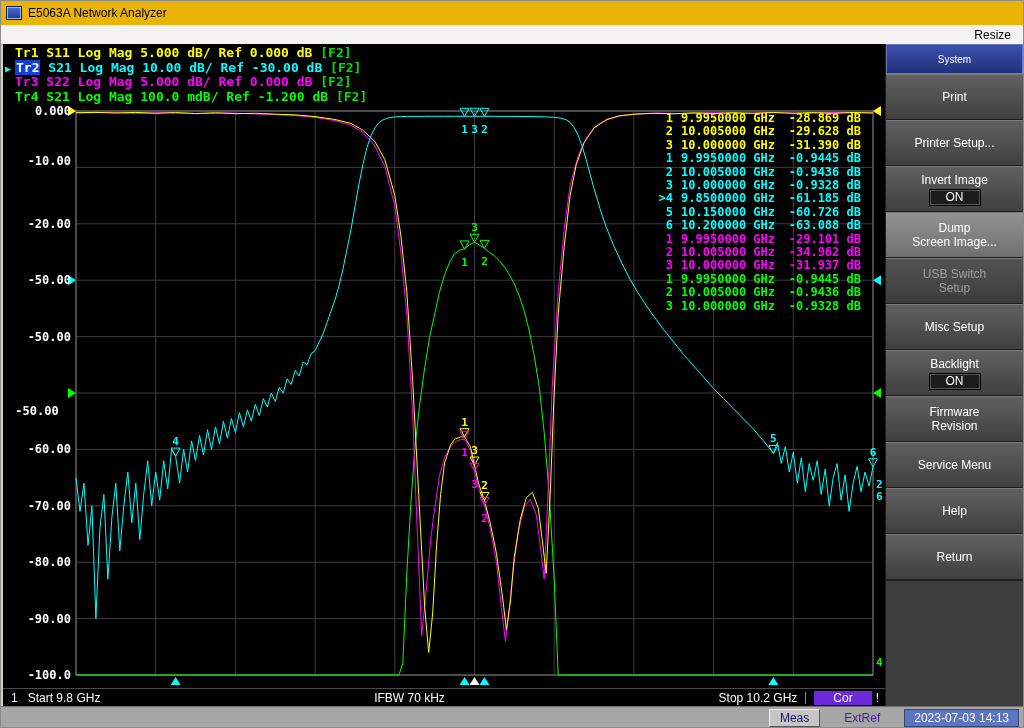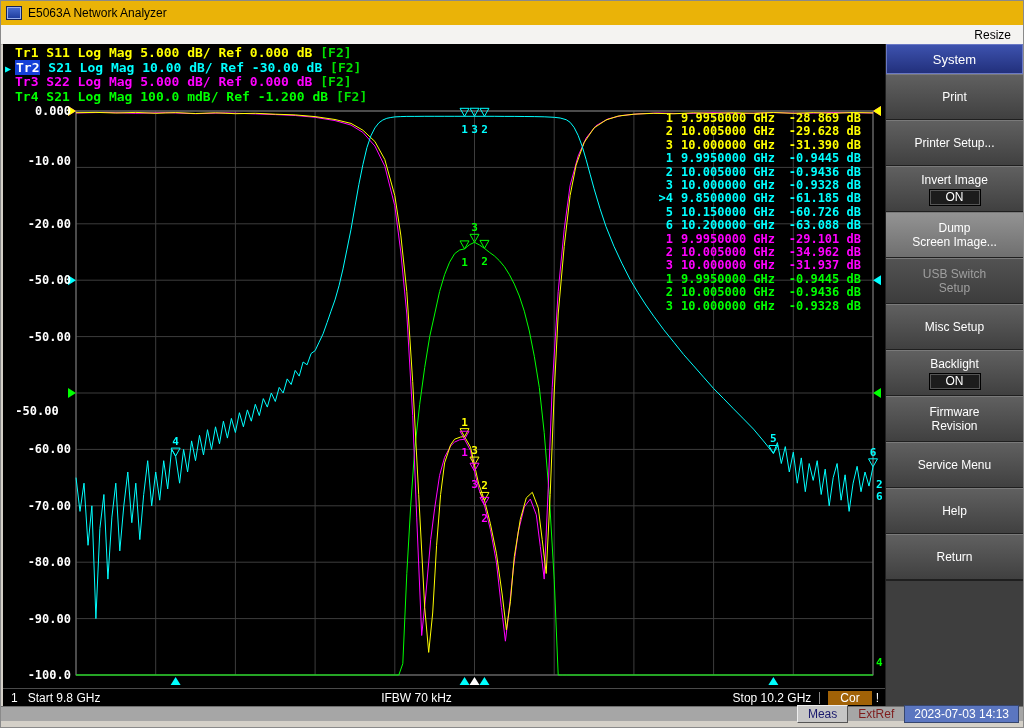--- a/index.html
+++ b/index.html
@@ -32,44 +32,44 @@
   .mk-num{display:inline-block;width:18px;text-align:right;}
   .mk-f{display:inline-block;width:102px;text-align:right;}
   .mk-v{display:inline-block;width:86px;text-align:right;}
   .ylab{position:absolute;left:0;width:68px;text-align:right;color:#fff;
     font-family:"DejaVu Sans Mono",monospace;font-size:12px;font-weight:bold;}
   .status-row{position:absolute;left:0;right:0;top:644px;height:18px;background:#000;
     border-top:1px solid #4a4a4a;display:flex;align-items:center;color:#fff;font-size:12px;}
   .ch-num{margin:0 10px 0 8px;}
   .ifbw{flex:1;text-align:center;}
   .sep{border-left:1px solid #888;height:12px;margin:0 8px;}
-  .cor-box{background:#a16207;color:#fff;padding:0 12px;line-height:14px;}
+  .cor-box{background:#6d28d9;color:#fff;padding:0 19px;line-height:14px;}
   .warn{margin:0 6px 0 4px;}
   
   .softkeys{position:absolute;left:884px;top:43px;width:138px;height:662px;background:#454545;
     display:flex;flex-direction:column;border-left:1px solid #202020;box-sizing:border-box;}
   .softkey-title{height:30px;flex:0 0 30px;background:linear-gradient(#3d52ae,#22307c);
-    color:#fff;font-size:13px;display:flex;align-items:center;justify-content:center;
+    color:#fff;font-size:10px;display:flex;align-items:center;justify-content:center;
     border:1px solid #6a78c4;box-sizing:border-box;}
   .softkey{flex:0 0 46px;display:flex;flex-direction:column;align-items:center;justify-content:center;
     color:#fff;font-size:12px;line-height:14px;text-align:center;white-space:pre-line;
     background:linear-gradient(#606060,#404040);border-top:1px solid #7a7a7a;
     border-bottom:1px solid #1f1f1f;box-sizing:border-box;cursor:default;}
   .softkey.selected{background:linear-gradient(#939393,#6f6f6f);}
   .softkey.disabled{color:#9f9f9f;background:linear-gradient(#525252,#3c3c3c);}
   .value-box{margin-top:2px;background:#1c1c1c;border:1px solid #000;
     box-shadow:inset 0 0 0 1px #555;padding:0 16px;line-height:15px;}
   .softkey-filler{flex:1;background:#3e3e3e;border-top:1px solid #1f1f1f;}
   
-  .statusbar{position:absolute;left:0;right:0;top:705px;height:15px;background:#a6a6a6;
+  .statusbar{position:absolute;left:0;right:0;top:705px;height:23px;background:#a6a6a6;
     border-top:1px solid #6e6e6e;display:flex;align-items:center;justify-content:flex-end;
-    gap:6px;padding-right:4px;font-size:12px;box-sizing:border-box;}
+    gap:20px;padding-right:4px;font-size:12px;box-sizing:border-box;}
   .meas-box{background:#c6c6c6;border:1px solid;border-color:#eee #555 #555 #eee;
     color:#1a1a6e;padding:0 10px;line-height:16px;}
-  .extref{color:#7f1d1d;padding:0 4px;}
+  .extref{color:#4c1d95;padding:0 4px;}
   .datetime-box{background:#5b76c0;color:#fff;border:1px solid #36466e;padding:0 9px;line-height:16px;}
 </style>
 </head>
 <body>
 
 <div class="window">
 
   <div class="titlebar">
     <span class="app-icon"></span>
     <span class="title-text">E5063A Network Analyzer</span>

